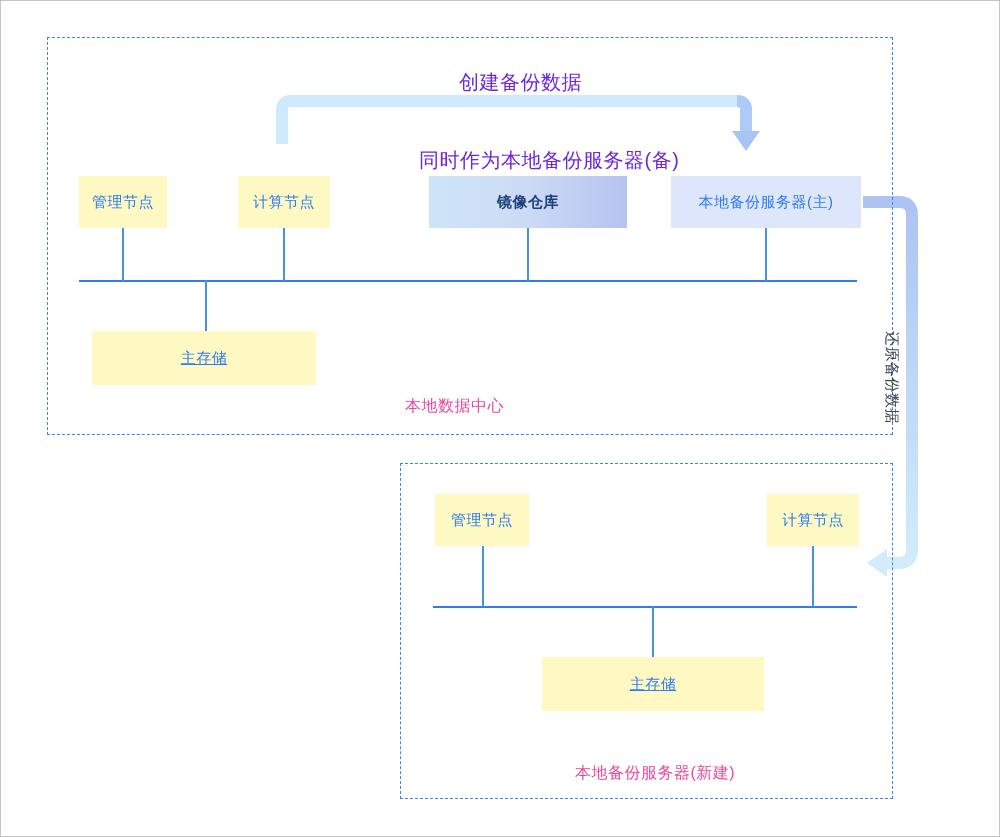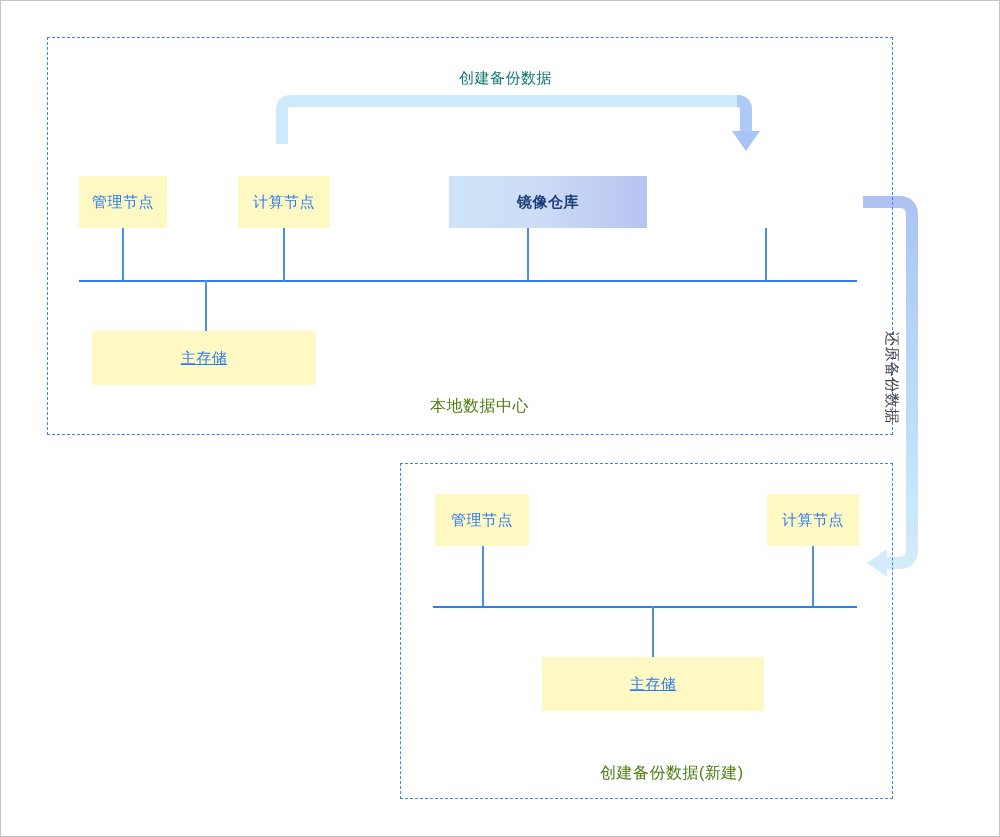--- a/index.html
+++ b/index.html
@@ -26,25 +26,24 @@
     position: absolute;
     box-sizing: border-box;
     border: 1px dashed #3c85e8;
     background: transparent;
   }
   #zone-top    { left: 46px;  top: 36px;  width: 846px; height: 398px; }
   #zone-bottom { left: 399px; top: 462px; width: 493px; height: 336px; }
 
   .zone-label {
     position: absolute;
-    color: #4d7c0f;
+    color: #ec4899;
     font-size: 16px;
     white-space: nowrap;
     letter-spacing: .5px;
-    margin-left: 25px;
   }
   #zone-top-label    { left: 404px; top: 395px; }
   #zone-bottom-label { left: 574px; top: 762px; }
 
   
   .node {
     position: absolute;
     box-sizing: border-box;
     display: flex;
     align-items: center;
@@ -53,41 +52,40 @@
     color: #2e7bf6;
     white-space: nowrap;
     background: #fef9c3;
     letter-spacing: .5px;
   }
   .node.lavender { background: #dde6fb; }
   .node.gradient {
     background: linear-gradient(90deg, #cde4f8 0%, #cddcf6 45%, #b6c3f0 100%);
     color: #1d3f7a;
     font-weight: bold;
-    margin-left: 20px;
   }
   .node.storage { font-size: 15px; text-decoration: underline; }
 
   
   #node-mgmt-top    { left: 78px;  top: 175px; width: 88px;  height: 52px; }
   #node-compute-top { left: 237px; top: 175px; width: 92px;  height: 52px; }
   #node-registry    { left: 428px; top: 175px; width: 198px; height: 52px; }
   #node-backup-main { left: 670px; top: 175px; width: 190px; height: 52px; }
   #node-storage-top { left: 91px;  top: 330px; width: 224px; height: 54px; }
 
   
   #node-mgmt-bot     { left: 434px; top: 493px; width: 94px;  height: 52px; }
   #node-compute-bot  { left: 766px; top: 493px; width: 92px;  height: 52px; }
   #node-storage-bot  { left: 541px; top: 656px; width: 222px; height: 54px; }
 
   
   .annot {
     position: absolute;
-    color: #0f766e;
-    font-size: 15px;
+    color: #6d28d9;
+    font-size: 20px;
     white-space: nowrap;
     letter-spacing: .5px;
   }
   #annot-create { left: 458px; top: 68px; }
   #annot-dual   { left: 418px; top: 146px; }
 
   
   .bus {
     position: absolute;
     height: 2px;
@@ -158,35 +156,37 @@
     <g>
       <path d="M 862 201 L 898 201 Q 911 201 911 214 L 911 549 Q 911 562 898 562 L 884 562" fill="none" stroke="url(#grad-restore)" stroke-width="12" stroke-linecap="butt"></path>
       <polygon points="886,548 886,576 866,562" fill="#d2ecfb"></polygon>
     </g>
   </svg>
 
   <div class="zone" id="zone-top"></div>
 
   <div class="annot" id="annot-create">创建备份数据</div>
 
+  <div class="annot" id="annot-dual">同时作为本地备份服务器(备)</div>
 
   <div class="bus" id="bus-top"></div>
 
   <div class="conn" id="conn-mgmt-top"></div>
   <div class="conn" id="conn-compute-top"></div>
   <div class="conn" id="conn-registry"></div>
   <div class="conn" id="conn-backup-main"></div>
   <div class="conn" id="conn-storage-top"></div>
 
   <div class="node" id="node-mgmt-top">管理节点</div>
 
   <div class="node" id="node-compute-top">计算节点</div>
 
   <div class="node gradient" id="node-registry">镜像仓库</div>
 
+  <div class="node lavender" id="node-backup-main">本地备份服务器(主)</div>
 
   <div class="node storage" id="node-storage-top">主存储</div>
 
   <div class="zone-label" id="zone-top-label">本地数据中心</div>
 
   <div id="annot-restore">还原备份数据</div>
 
   <div class="zone" id="zone-bottom"></div>
 
   <div class="bus" id="bus-bot"></div>
@@ -194,15 +194,15 @@
   <div class="conn" id="conn-mgmt-bot"></div>
   <div class="conn" id="conn-compute-bot"></div>
   <div class="conn" id="conn-storage-bot"></div>
 
   <div class="node" id="node-mgmt-bot">管理节点</div>
 
   <div class="node" id="node-compute-bot">计算节点</div>
 
   <div class="node storage" id="node-storage-bot">主存储</div>
 
-  <div class="zone-label" id="zone-bottom-label">创建备份数据(新建)</div>
+  <div class="zone-label" id="zone-bottom-label">本地备份服务器(新建)</div>
 
 </div>
 
 </body></html>

